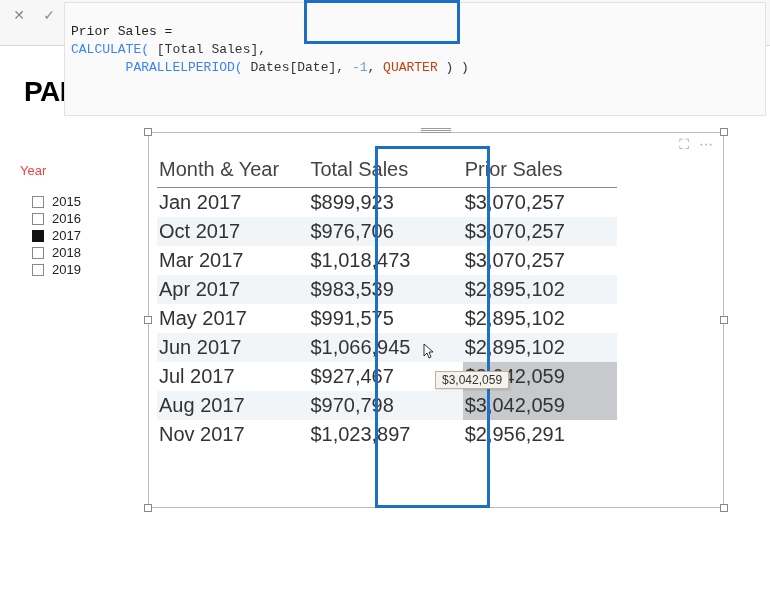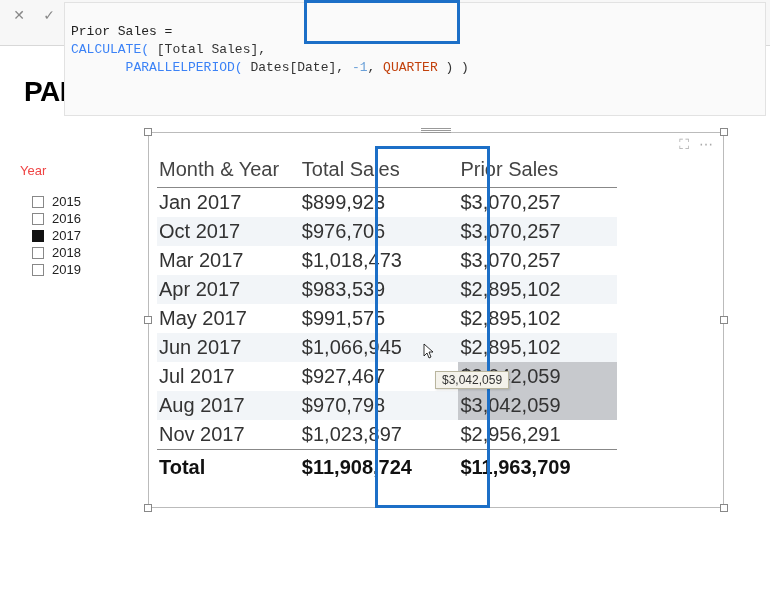--- a/index.html
+++ b/index.html
@@ -268,25 +268,20 @@
         <tr class="alt">
             <td>Aug 2017</td>
             <td class="num">$970,798</td>
             <td class="num hover-cell">$3,042,059</td>
           </tr>
         <tr>
             <td>Nov 2017</td>
             <td class="num">$1,023,897</td>
             <td class="num">$2,956,291</td>
           </tr>
-        <tr class="total">
-            <td>Total</td>
-            <td class="num">$11,908,724</td>
-            <td class="num">$11,963,709</td>
-          </tr>
       </tbody>
     </table>
 
     <div class="col-highlight" style="left:240px; top:18px; width:115px; height:362px;"></div>
 
     <div class="tooltip" style="left:300px; top:243px;">$3,042,059</div>
 
     <svg class="cursor" style="left:288px; top:215px;" viewBox="0 0 14 18">
       <path d="M1 1 L1 13 L4 10 L6 15 L8 14 L6 9 L10 9 Z" fill="#fff" stroke="#000" stroke-width="0.8"></path>
     </svg>

